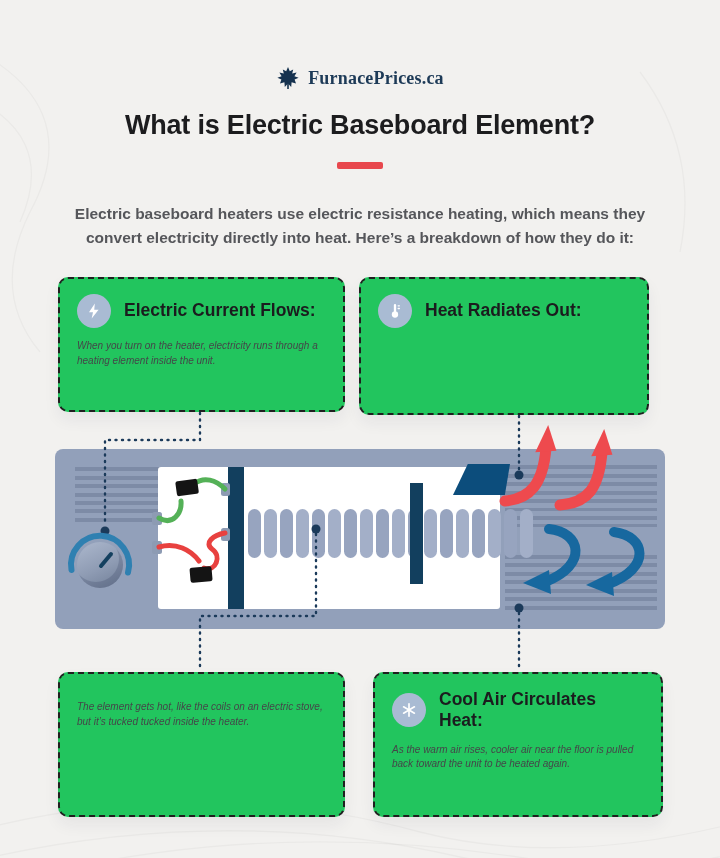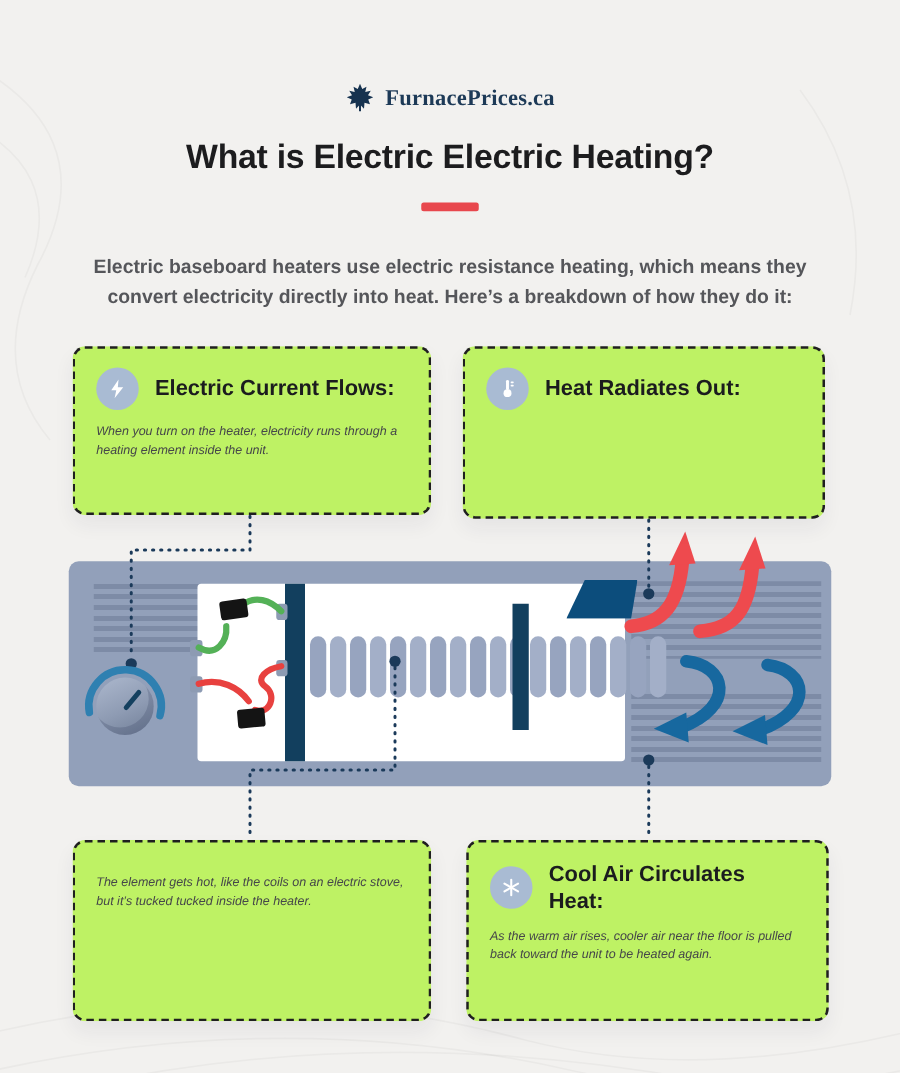--- a/index.html
+++ b/index.html
@@ -14,28 +14,28 @@
   
   .logo-row{position:absolute;top:54px;left:0;width:720px;display:flex;align-items:center;justify-content:center;gap:8px;z-index:3;}
   .logo-text{font-family:"Liberation Serif","DejaVu Serif",serif;font-size:18px;font-weight:600;color:#1d3a57;letter-spacing:.2px;}
   .page-title{position:absolute;top:98px;left:0;width:720px;text-align:center;font-size:27px;font-weight:700;color:#1c1c1e;letter-spacing:-.2px;z-index:3;}
   .accent-bar{position:absolute;top:150px;left:337px;width:46px;height:7px;border-radius:2px;background:#e8474d;z-index:3;}
   .intro{position:absolute;top:190px;left:60px;width:600px;text-align:center;font-size:15.5px;line-height:1.55;color:#55565a;white-space:pre-line;z-index:3;}
 
   
   .step-card{
     position:absolute;box-sizing:border-box;border:2px dashed #1f1f1f;border-radius:10px;
-    background:#bef264;box-shadow:0 8px 16px rgba(40,40,60,.06);padding:15px 17px;z-index:3;
+    background:#22c55e;box-shadow:0 8px 16px rgba(40,40,60,.06);padding:15px 17px;z-index:3;
   }
   .card-head{display:flex;align-items:center;gap:13px;}
   .icon-circle{flex:none;width:34px;height:34px;border-radius:50%;background:#a9bbd3;display:flex;align-items:center;justify-content:center;}
   .card-title{font-size:17.5px;font-weight:700;color:#1b1c1e;line-height:1.22;white-space:pre-line;}
   .card-body{margin-top:11px;font-size:10px;line-height:1.45;color:#454649;font-style:italic;}
   #card-0{left:58px;top:265px;width:287px;height:135px;}
-  #card-1{left:370px;top:265px;width:290px;height:138px;}
+  #card-1{left:359px;top:265px;width:290px;height:138px;}
   #card-2{left:58px;top:660px;width:287px;height:145px;}
   #card-3{left:373px;top:660px;width:290px;height:145px;}
 
   
   .heater{position:absolute;left:55px;top:437px;width:610px;height:180px;background:#92a0ba;border-radius:8px;z-index:1;}
   .vents{position:absolute;background-image:repeating-linear-gradient(to bottom,#7d8ba6 0,#7d8ba6 4px,transparent 4px,transparent 8.5px);}
   .vent-left{left:20px;top:18px;width:160px;height:58px;}
   .vent-rt{left:450px;top:16px;width:152px;height:62px;}
   .vent-rb{left:450px;top:106px;width:152px;height:58px;}
   .panel{position:absolute;left:103px;top:18px;width:342px;height:142px;background:#ffffff;border-radius:3px;}
@@ -67,21 +67,21 @@
   </svg>
 
   <div class="logo-row">
     <svg width="24" height="24" viewBox="0 0 24 24">
       <path fill="#16324f" d="M12 1 L13.8 5.2 L17.2 3.4 L16.2 7.6 L20.6 6.6 L18.4 10.2 L22.6 11.8 L18.6 13.6 L20 17.4 L15.6 16.2 L15.2 21 L12 17.6 L8.8 21 L8.4 16.2 L4 17.4 L5.4 13.6 L1.4 11.8 L5.6 10.2 L3.4 6.6 L7.8 7.6 L6.8 3.4 L10.2 5.2 Z"></path>
       <rect fill="#16324f" x="11.2" y="16.5" width="1.6" height="6.5"></rect>
     </svg>
     <span class="logo-text" style="color: rgb(29, 58, 87);">FurnacePrices.ca</span>
   </div>
 
-  <h1 class="page-title" style="margin:0;">What is Electric Electric Heating?</h1>
+  <h1 class="page-title" style="margin:0;">What is Electric Baseboard Element?</h1>
   <div class="accent-bar" style="background: rgb(232, 71, 77);"></div>
   <p class="intro" style="margin:0;font-weight:bold;">Electric baseboard heaters use electric resistance heating, which means they
 convert electricity directly into heat. Here’s a breakdown of how they do it:</p>
 
   <div class="step-card" id="card-0">
     <div class="card-head">
       <span class="icon-circle">
         <svg width="20" height="20" viewBox="0 0 24 24">
             <polygon fill="#ffffff" points="13,3 6,13.5 10.8,13.5 9.2,21 17.5,10.5 12.3,10.5"></polygon>
           </svg>

